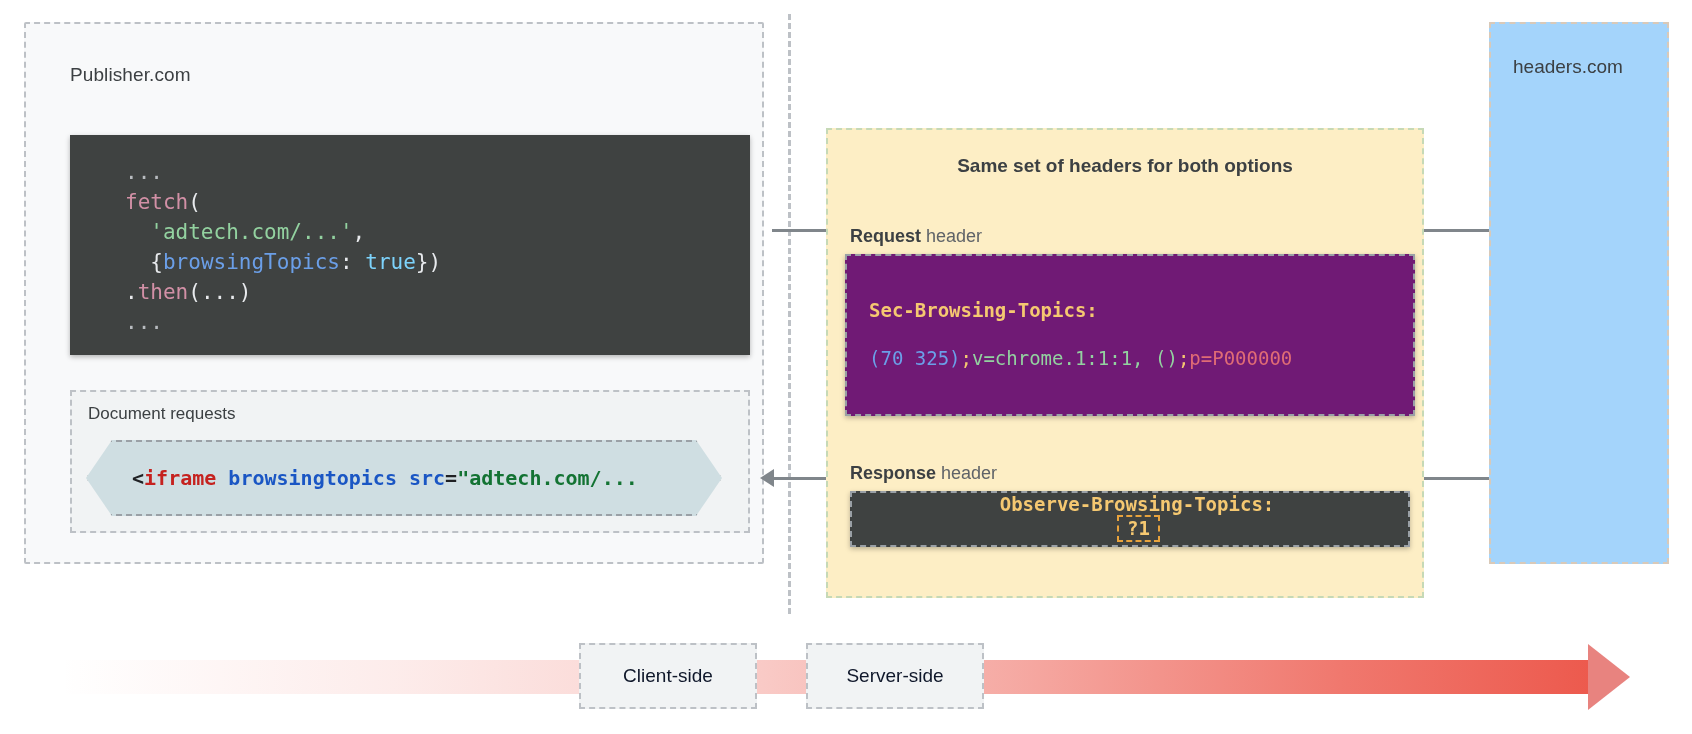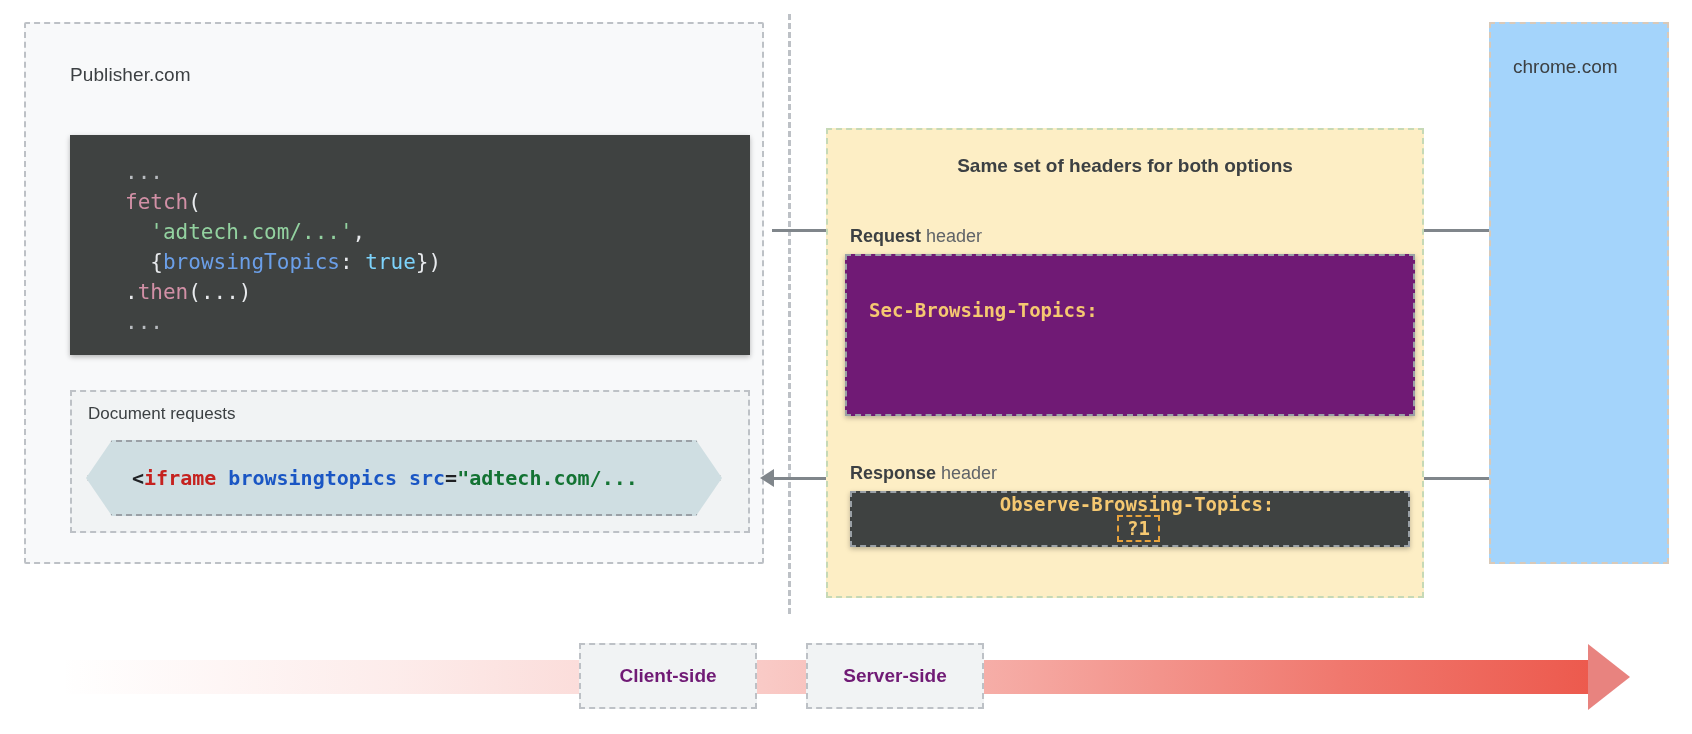--- a/index.html
+++ b/index.html
@@ -284,23 +284,22 @@
     position: absolute;
     top: 643px;
     height: 66px;
     background: #f1f3f4;
     border: 2px dashed #bdc1c6;
     box-sizing: border-box;
     display: flex;
     align-items: center;
     justify-content: center;
     font-size: 19px;
-    color: #701a75;
+    color: #0f172a;
     padding: 0 26px;
-    font-weight: bold;
   }
   #timeline-label-client { left: 579px; width: 178px; }
   #timeline-label-server { left: 806px; width: 178px; }
 </style>
 </head>
 <body>
 
 <div id="canvas">
 
   <div id="publisher-panel">
@@ -332,32 +331,33 @@
   <div class="arrow-line" id="arrow-headers-to-pub-line"></div>
   <div class="arrow-head" id="arrow-headers-to-pub-head"></div>
 
   <div id="headers-panel">
     <div id="headers-title">Same set of headers for both options</div>
 
     <div class="header-caption" id="request-caption"><b>Request</b><span> header</span></div>
 
     <div id="request-header-box">
       <div class="hdr-line"><span class="hdr-name">Sec-Browsing-Topics:</span></div>
+      <div class="hdr-line"><span class="hdr-topics">(70 325)</span><span class="hdr-sep">;</span><span class="hdr-ver">v=chrome.1:1:1, ()</span><span class="hdr-sep">;</span><span class="hdr-p">p=P000000</span></div>
     </div>
 
     <div class="header-caption" id="response-caption"><b>Response</b><span> header</span></div>
 
     <div id="response-header-box">
       <span id="observe-header-name">Observe-Browsing-Topics:</span>
       <span id="observe-header-value">?1</span>
     </div>
   </div>
 
   <div id="adtech-panel">
-    <div id="adtech-label">chrome.com</div>
+    <div id="adtech-label">headers.com</div>
   </div>
 
   <div id="timeline-bar"></div>
   <div id="timeline-arrow-head"></div>
   <div class="timeline-label" id="timeline-label-client">Client-side</div>
   <div class="timeline-label" id="timeline-label-server">Server-side</div>
 
 </div>
 
 </body></html>

